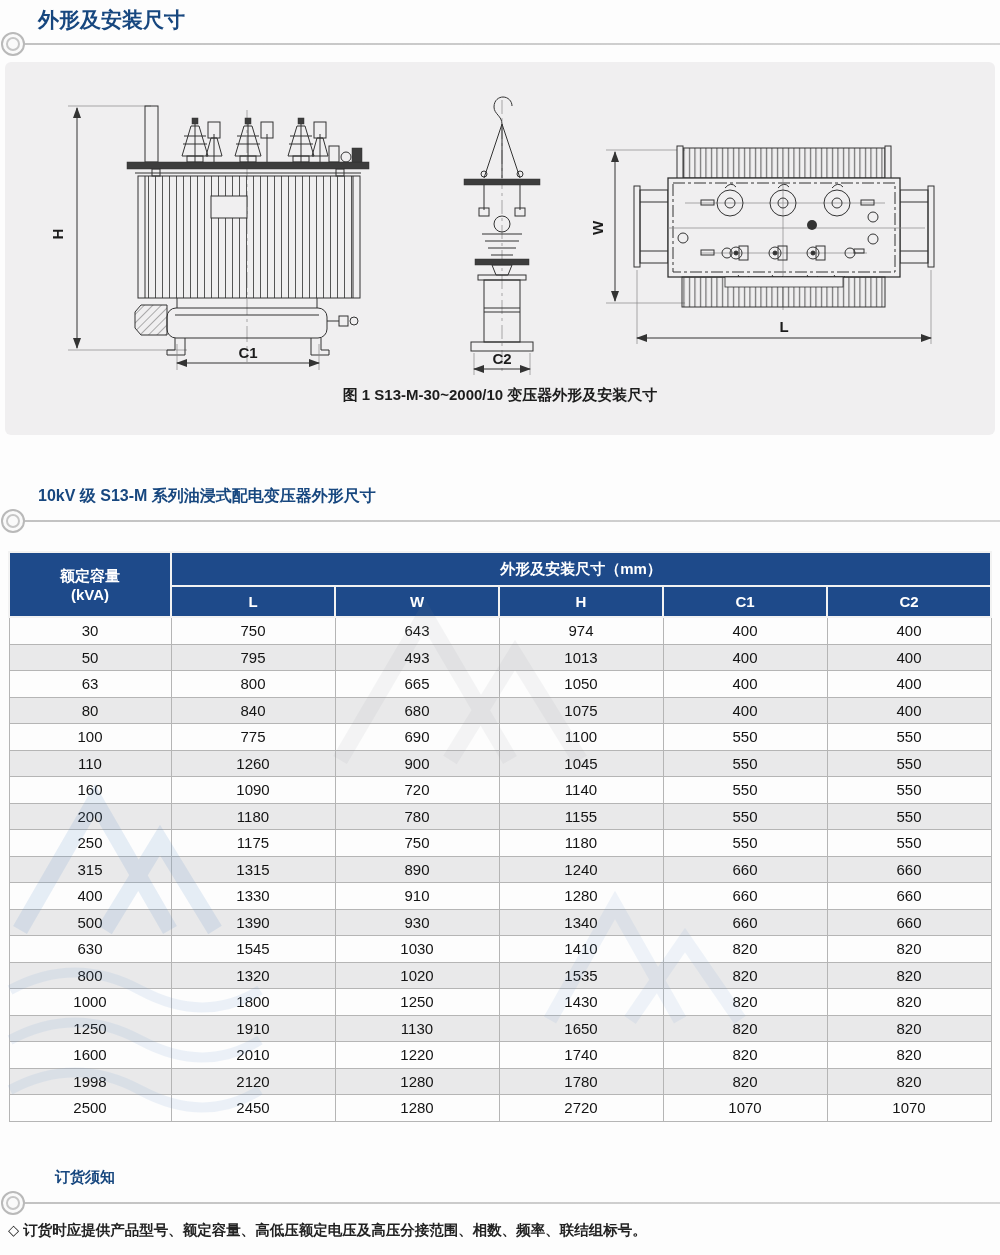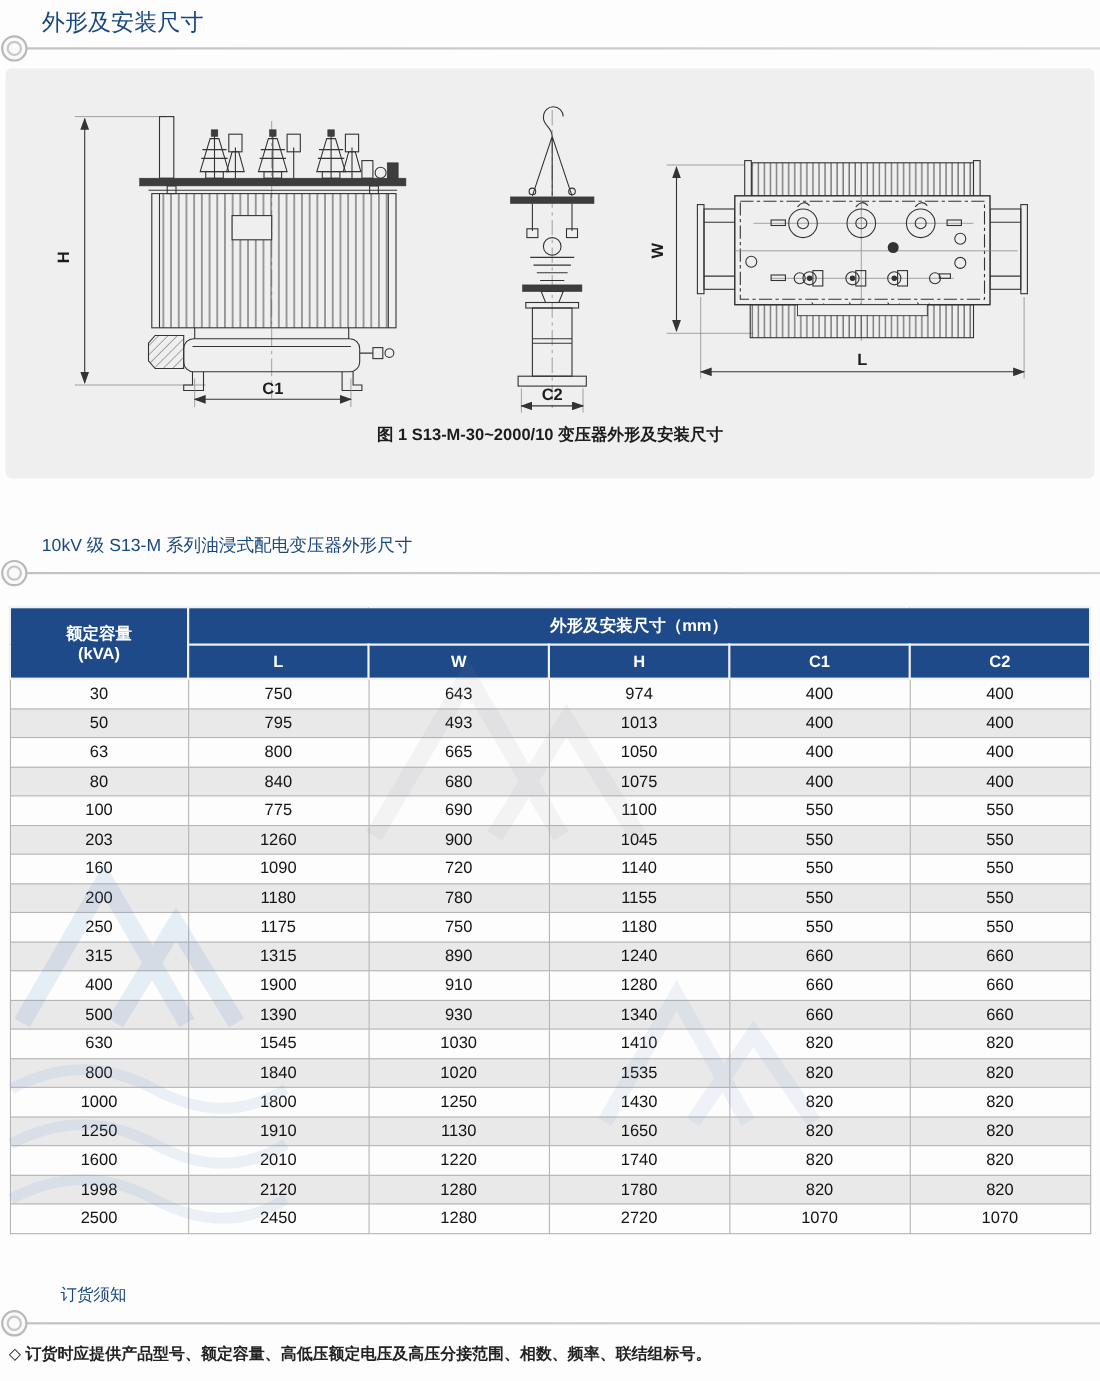--- a/index.html
+++ b/index.html
@@ -3,21 +3,21 @@
 <meta charset="utf-8">
 <style>
   html,body{margin:0;padding:0;}
   body{
     width:1000px;height:1255px;position:relative;overflow:hidden;
     background:#fdfdfd;
     font-family:"Liberation Sans","DejaVu Sans",sans-serif;
     color:#222;
   }
   
-  .sec-title{position:absolute;font-weight:400;color:var(--section-title,#17477f);margin:0;white-space:nowrap;}
+  .sec-title{position:absolute;font-weight:700;color:var(--section-title,#17477f);margin:0;white-space:nowrap;}
   #sec1-title{left:38px;top:6px;font-size:21px;}
   #sec2-title{left:38px;top:486px;font-size:16px;}
   #sec3-title{left:55px;top:1168px;font-size:15px;}
   .rule{position:absolute;height:2px;background:linear-gradient(to right,#c2c2c2,#d6d6d6);}
   #rule1{left:12px;top:43px;width:988px;}
   #rule2{left:12px;top:520px;width:988px;}
   #rule3{left:12px;top:1202px;width:988px;}
   .ring{position:absolute;width:20px;height:20px;border:2px solid #b9b9b9;border-radius:50%;
     background:#fafafa;display:flex;align-items:center;justify-content:center;z-index:2;}
   .ring::after{content:"";width:10px;height:10px;border:2px solid #c6c6c6;border-radius:50%;}
@@ -331,21 +331,21 @@
       </tr>
       <tr>
         <td>100</td>
         <td>775</td>
         <td>690</td>
         <td>1100</td>
         <td>550</td>
         <td>550</td>
       </tr>
       <tr>
-        <td>203</td>
+        <td>110</td>
         <td>1260</td>
         <td>900</td>
         <td>1045</td>
         <td>550</td>
         <td>550</td>
       </tr>
       <tr>
         <td>160</td>
         <td>1090</td>
         <td>720</td>
@@ -372,21 +372,21 @@
       <tr>
         <td>315</td>
         <td>1315</td>
         <td>890</td>
         <td>1240</td>
         <td>660</td>
         <td>660</td>
       </tr>
       <tr>
         <td>400</td>
-        <td>1900</td>
+        <td>1330</td>
         <td>910</td>
         <td>1280</td>
         <td>660</td>
         <td>660</td>
       </tr>
       <tr>
         <td>500</td>
         <td>1390</td>
         <td>930</td>
         <td>1340</td>
@@ -396,21 +396,21 @@
       <tr>
         <td>630</td>
         <td>1545</td>
         <td>1030</td>
         <td>1410</td>
         <td>820</td>
         <td>820</td>
       </tr>
       <tr>
         <td>800</td>
-        <td>1840</td>
+        <td>1320</td>
         <td>1020</td>
         <td>1535</td>
         <td>820</td>
         <td>820</td>
       </tr>
       <tr>
         <td>1000</td>
         <td>1800</td>
         <td>1250</td>
         <td>1430</td>

